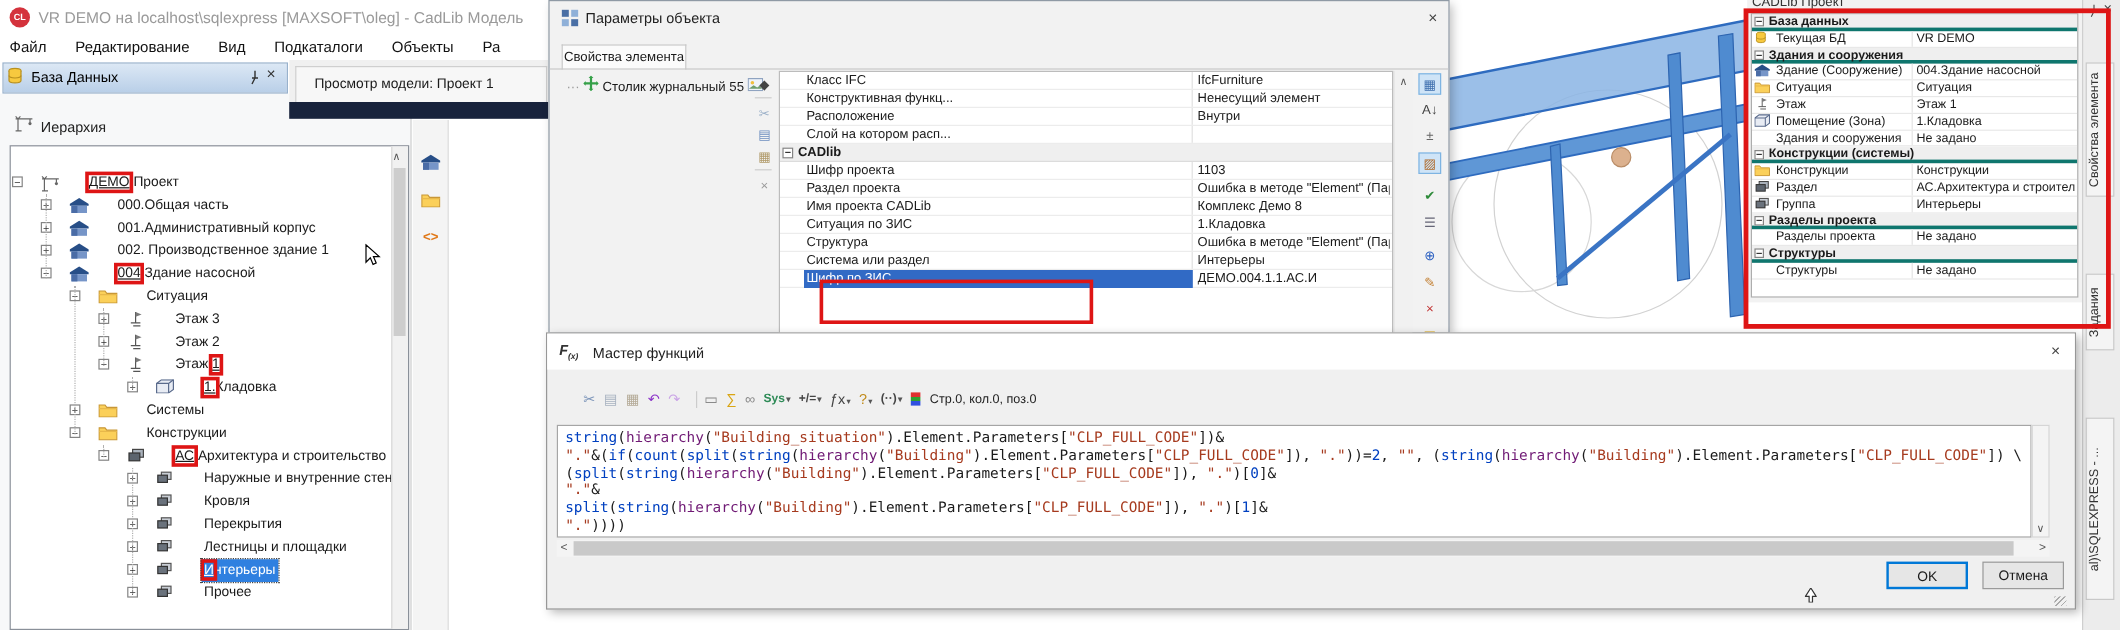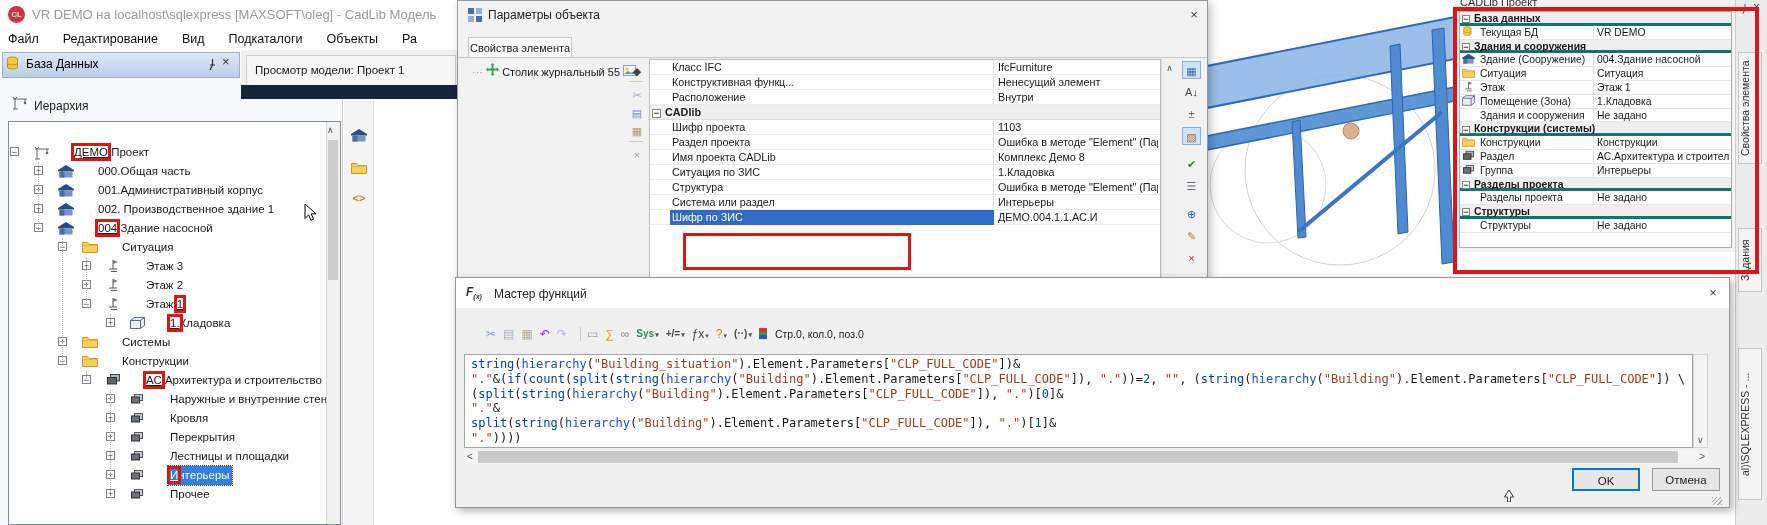--- a/index.html
+++ b/index.html
@@ -27,21 +27,21 @@
   .tlbl{position:absolute;top:0;padding:0 2px;}
   .trow.sel .tlbl{background:#2f80e0;color:#fff;outline:1px dotted #444;}
   .rbx{outline:3px solid #de1515;text-decoration:underline;}
   .guide{position:absolute;width:0;border-left:1px dotted #b0b0b0;}
   #tree-scroll{left:326px;top:122px;width:14px;height:402px;background:#f1f1f1;border-left:1px solid #d8d8d8;box-sizing:border-box;}
   #tree-thumb{left:328px;top:140px;width:10px;height:140px;background:#cdcdcd;}
   .arrow-glyph{font-size:9px;color:#555;line-height:10px;}
   
   #tabstrip{left:241px;top:50px;width:216px;height:35px;background:#f0f0f0;}
   #model-tab{left:246px;top:55px;width:210px;height:30px;background:#f7f7f7;border:1px solid #cfcfcf;border-bottom:none;
-             box-sizing:border-box;font-size:11.5px;line-height:28px;padding-left:8px;white-space:nowrap;overflow:hidden;}
+             box-sizing:border-box;font-size:11.5px;line-height:28px;padding-left:15px;white-space:nowrap;overflow:hidden;}
   #dark-bar{left:241px;top:85px;width:216px;height:14px;background:#18233c;}
   #model-toolbar{left:344px;top:100px;width:30px;height:425px;background:#f4f4f4;border-right:1px solid #ddd;box-sizing:border-box;}
   .mtb-icon{position:absolute;left:5px;width:20px;height:20px;text-align:center;}
   
   .pgexp{display:inline-block;width:9px;height:9px;border:1px solid #848484;background:#fff;font-size:9px;
          line-height:7px;text-align:center;color:#333;box-sizing:border-box;margin:0 4px 0 2px;vertical-align:middle;}
   
   #params-dialog{left:457px;top:0;width:751px;height:278px;background:#f2f2f2;border:1px solid #8f9aa5;
                  box-sizing:border-box;box-shadow:3px 3px 8px rgba(0,0,0,.25);}
   #params-title{left:30px;top:7px;font-size:12px;color:#222;}
@@ -89,21 +89,21 @@
   #wizard-toolbar{left:30px;top:46px;height:20px;white-space:nowrap;}
   .wtb-icon{display:inline-block;margin-right:7px;font-size:12px;vertical-align:middle;}
   .wtb-dd{font-size:7px;color:#555;margin-left:1px;}
   .wtb-sep{display:inline-block;width:1px;height:14px;background:#ccc;margin:0 6px;vertical-align:middle;}
   #wiz-colors{display:inline-block;width:8px;height:11px;vertical-align:middle;margin-right:8px;
               background:linear-gradient(#e03030 33%,#30a030 33% 66%,#3050e0 66%);}
   #wizard-status{display:inline-block;font-size:10.5px;color:#222;vertical-align:middle;}
   #code-area{left:8px;top:76px;width:1229px;height:94px;background:#fff;border:1px solid #a5a5a5;box-sizing:border-box;
              overflow:hidden;padding:2px 6px;}
   .code-line{font-family:"DejaVu Sans Mono",monospace;font-size:12px;line-height:14.8px;white-space:pre;color:#1a1a1a;}
-  .ck{color:#0040c0;} .cf{color:#1d4ed8;} .cs{color:#a63a1e;} .cn{color:#0040c0;}
+  .ck{color:#0040c0;} .cf{color:#701a75;} .cs{color:#a63a1e;} .cn{color:#0040c0;}
   #code-vscroll{left:1237px;top:76px;width:15px;height:94px;background:#f4f4f4;border:1px solid #d5d5d5;box-sizing:border-box;}
   #code-hscroll{left:8px;top:172px;width:1244px;height:14px;background:#f4f4f4;}
   #hthumb{left:22px;top:173px;width:1200px;height:12px;background:#c9c9c9;}
   .btn{position:absolute;height:23px;width:68px;background:#e6e6e6;font-size:11.5px;text-align:center;line-height:23px;box-sizing:border-box;}
   #btn-ok{left:1116px;top:190px;border:2px solid #0078d7;}
   #btn-cancel{left:1196px;top:190px;border:1px solid #9a9a9a;}
   #wiz-grip{left:1256px;top:219px;width:10px;height:8px;
             background:repeating-linear-gradient(135deg,#aaa 0 1px,transparent 1px 3px);}
   
   .redbox{position:absolute;border:4px solid #de1515;z-index:60;}
@@ -489,20 +489,25 @@
         <div class="pgrow">
           <span class="pg-div"></span>
           <span class="pg-name">Конструктивная функц...</span>
           <span class="pg-val">Ненесущий элемент</span>
         </div>
         <div class="pgrow">
           <span class="pg-div"></span>
           <span class="pg-name">Расположение</span>
           <span class="pg-val">Внутри</span>
         </div>
+        <div class="pgrow">
+          <span class="pg-div"></span>
+          <span class="pg-name">Слой на котором расп...</span>
+          <span class="pg-val"></span>
+        </div>
         <div class="pgrow grp"><span class="pgexp">−</span><span>CADlib</span></div>
         <div class="pgrow">
           <span class="pg-div"></span>
           <span class="pg-name">Шифр проекта</span>
           <span class="pg-val">1103</span>
         </div>
         <div class="pgrow">
           <span class="pg-div"></span>
           <span class="pg-name">Раздел проекта</span>
           <span class="pg-val">Ошибка в методе "Element" (Параметр задан неверно.)</span>

